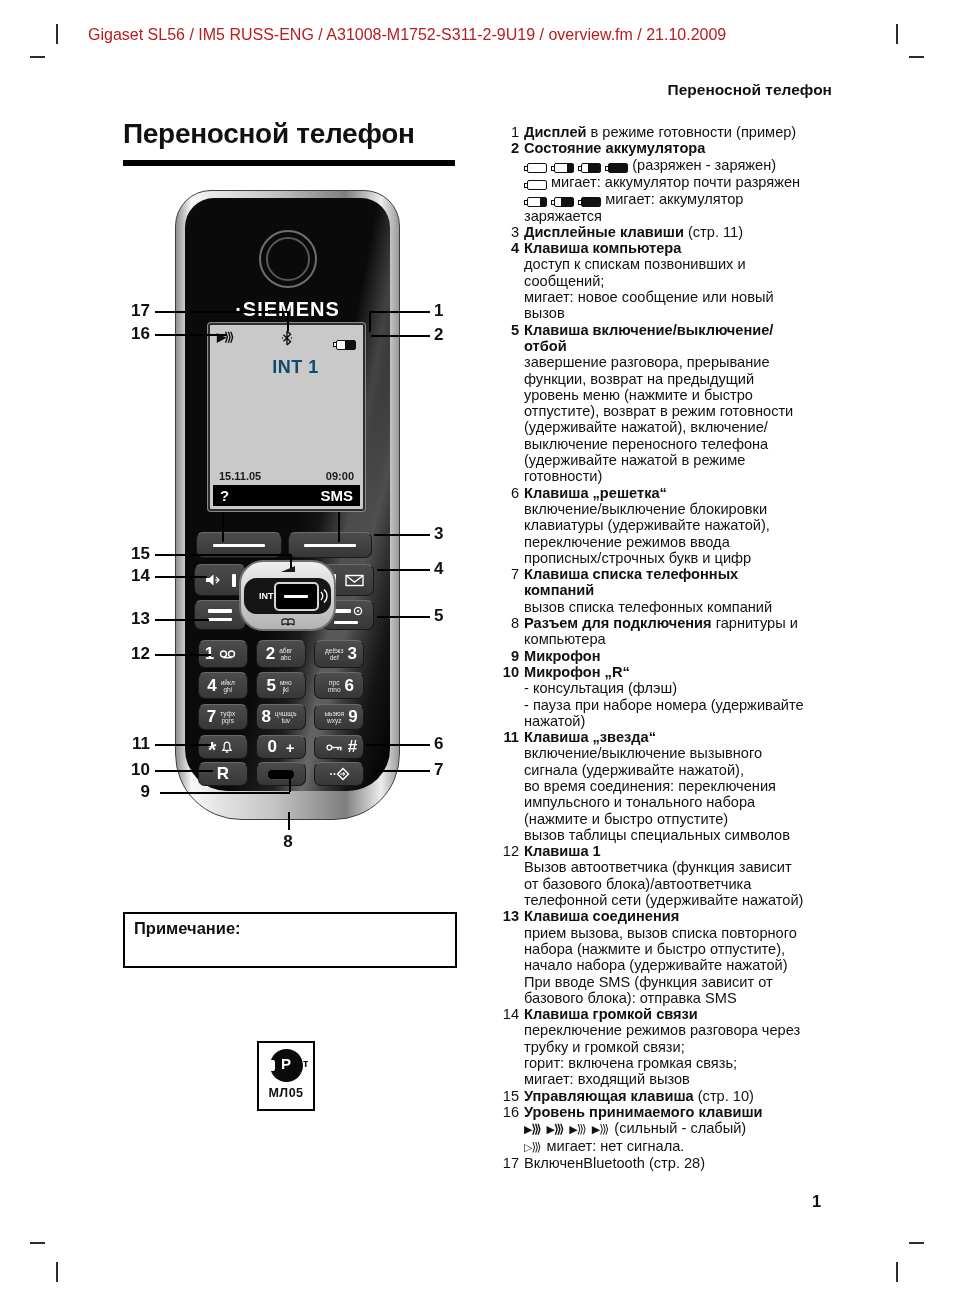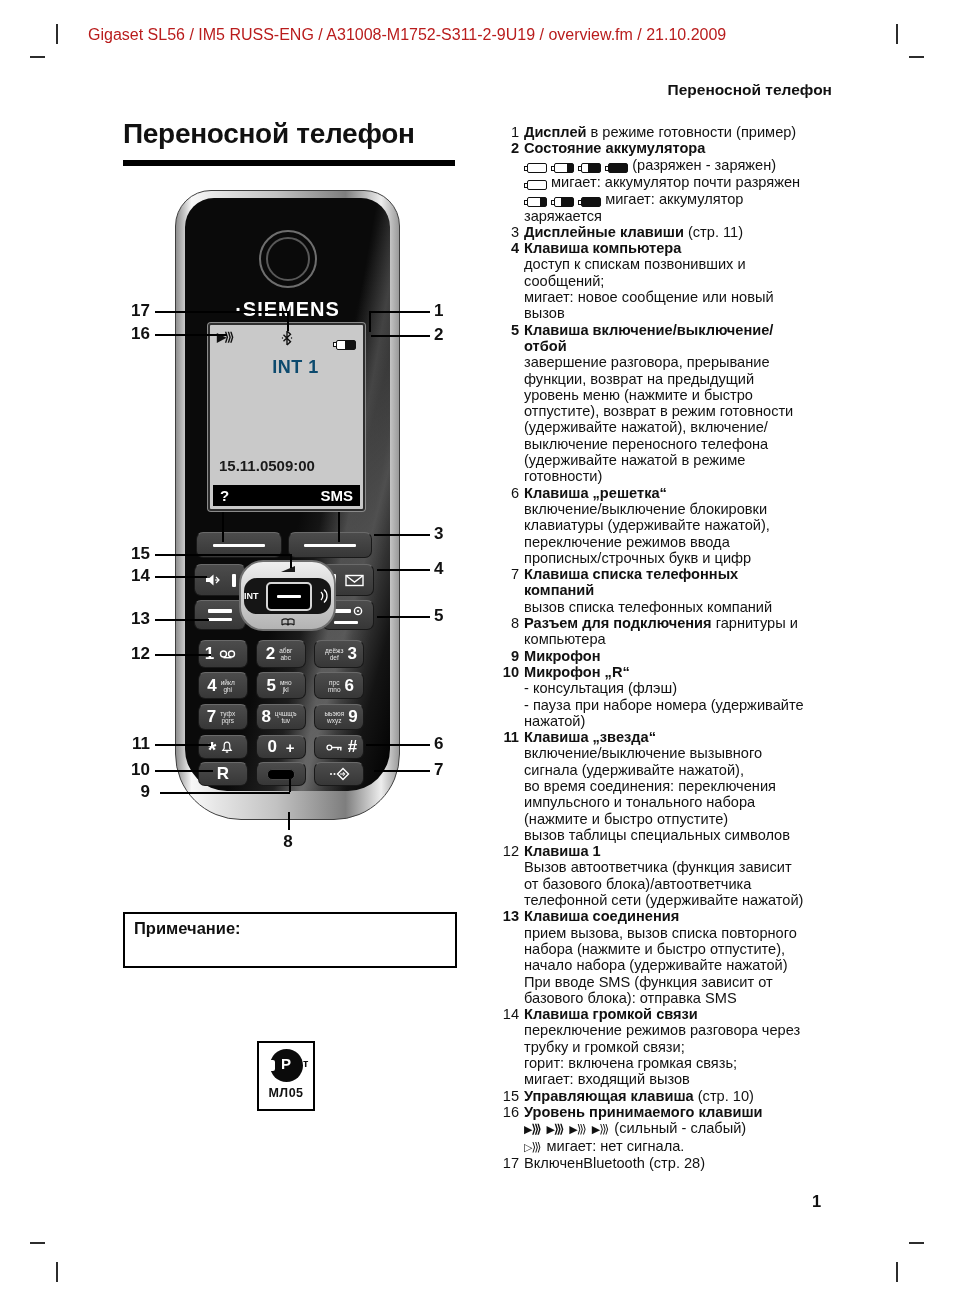--- a/index.html
+++ b/index.html
@@ -29,22 +29,22 @@
          font-size:20px;letter-spacing:1px;}
   .brand .bullet{font-size:20px;}
   
   .disp{position:absolute;left:33px;top:133px;width:157px;height:188px;background:#c9c9c9;
         border:2px solid #2e2e2e;border-radius:3px;box-sizing:border-box;box-shadow:0 0 0 1px #8b8b8b;}
   .disp-status{position:absolute;left:7px;right:7px;top:5px;height:16px;}
   .st-sig{position:absolute;left:0;top:0;color:#111;font-weight:bold;font-size:12px;letter-spacing:-2px;}
   .st-bt{position:absolute;left:50%;top:0;transform:translateX(-50%);}
   .st-batt{position:absolute;right:0;top:2px;}
   .disp-int{position:absolute;left:0;width:100%;top:32px;text-align:center;font-size:18px;font-weight:bold;color:#0c4a6e;letter-spacing:0.5px;margin-left:9px;}
-  .disp-date{position:absolute;left:9px;right:9px;bottom:35px;display:flex;justify-content:flex-start;
-             font-size:15px;font-weight:bold;color:#1b1b1b;}
+  .disp-date{position:absolute;left:9px;right:9px;bottom:27px;display:flex;justify-content:space-between;
+             font-size:11px;font-weight:bold;color:#1b1b1b;}
   .disp-softbar{position:absolute;left:3px;right:3px;bottom:3px;height:21px;background:#000;color:#fff;
                 display:flex;justify-content:space-between;align-items:center;font-size:15px;font-weight:bold;}
   .disp-softbar .l{padding-left:7px;}
   .disp-softbar .r{padding-right:7px;}
   
   .pkey{position:absolute;background:linear-gradient(#4c4c4c,#373737);border:1px solid #191919;border-top-color:#6a6a6a;
         border-radius:7px;color:#fff;display:flex;align-items:center;justify-content:center;box-sizing:border-box;}
   .softline{width:52px;height:3px;background:#fff;border-radius:1px;}
   .kd{font-size:17px;font-weight:bold;}
   .kd.star{font-size:22px;height:14px;line-height:20px;}
@@ -53,21 +53,21 @@
   .kplus{font-size:15px;font-weight:bold;margin-left:9px;}
   .mic-slot{width:26px;height:9px;background:#000;border:1px solid #4a4a4a;border-radius:5px;}
   .bars{display:flex;flex-direction:column;align-items:flex-start;}
   .bar-thick{width:24px;height:4px;background:#fff;border-radius:1px;}
   .bar-thin{width:24px;height:2.5px;background:#fff;border-radius:1px;margin-top:5px;}
   .vbar{width:4px;height:13px;background:#fff;border-radius:1px;margin:0 4px;}
   
   .navpad{position:absolute;background:linear-gradient(#efefef,#b3b3b3);border:2px solid #6f6f6f;border-radius:24px;box-sizing:border-box;}
   .nav-band{position:absolute;left:3px;right:3px;top:16px;height:36px;background:#151515;border-radius:13px;
             display:flex;align-items:center;}
-  .nav-int{color:#fff;font-size:9px;font-weight:bold;margin-left:0;}
+  .nav-int{color:#fff;font-size:9px;font-weight:bold;margin-left:15px;}
   .nav-center{margin:0 auto;width:46px;height:29px;background:#000;border:2px solid #d6d6d6;border-radius:5px;
               display:flex;align-items:center;justify-content:center;box-sizing:border-box;}
   .nav-line{width:24px;height:3px;background:#fff;border-radius:1px;}
   .nav-hf{margin-right:3px;display:flex;}
   .nav-vol{position:absolute;top:3px;left:0;right:0;display:flex;justify-content:center;}
   .nav-book{position:absolute;bottom:2px;left:0;right:0;display:flex;justify-content:center;}
   
   .cl-label{position:absolute;font-size:17px;font-weight:bold;width:32px;}
   .cl-left{text-align:right;}
   .cl-line{position:absolute;background:#000;}

